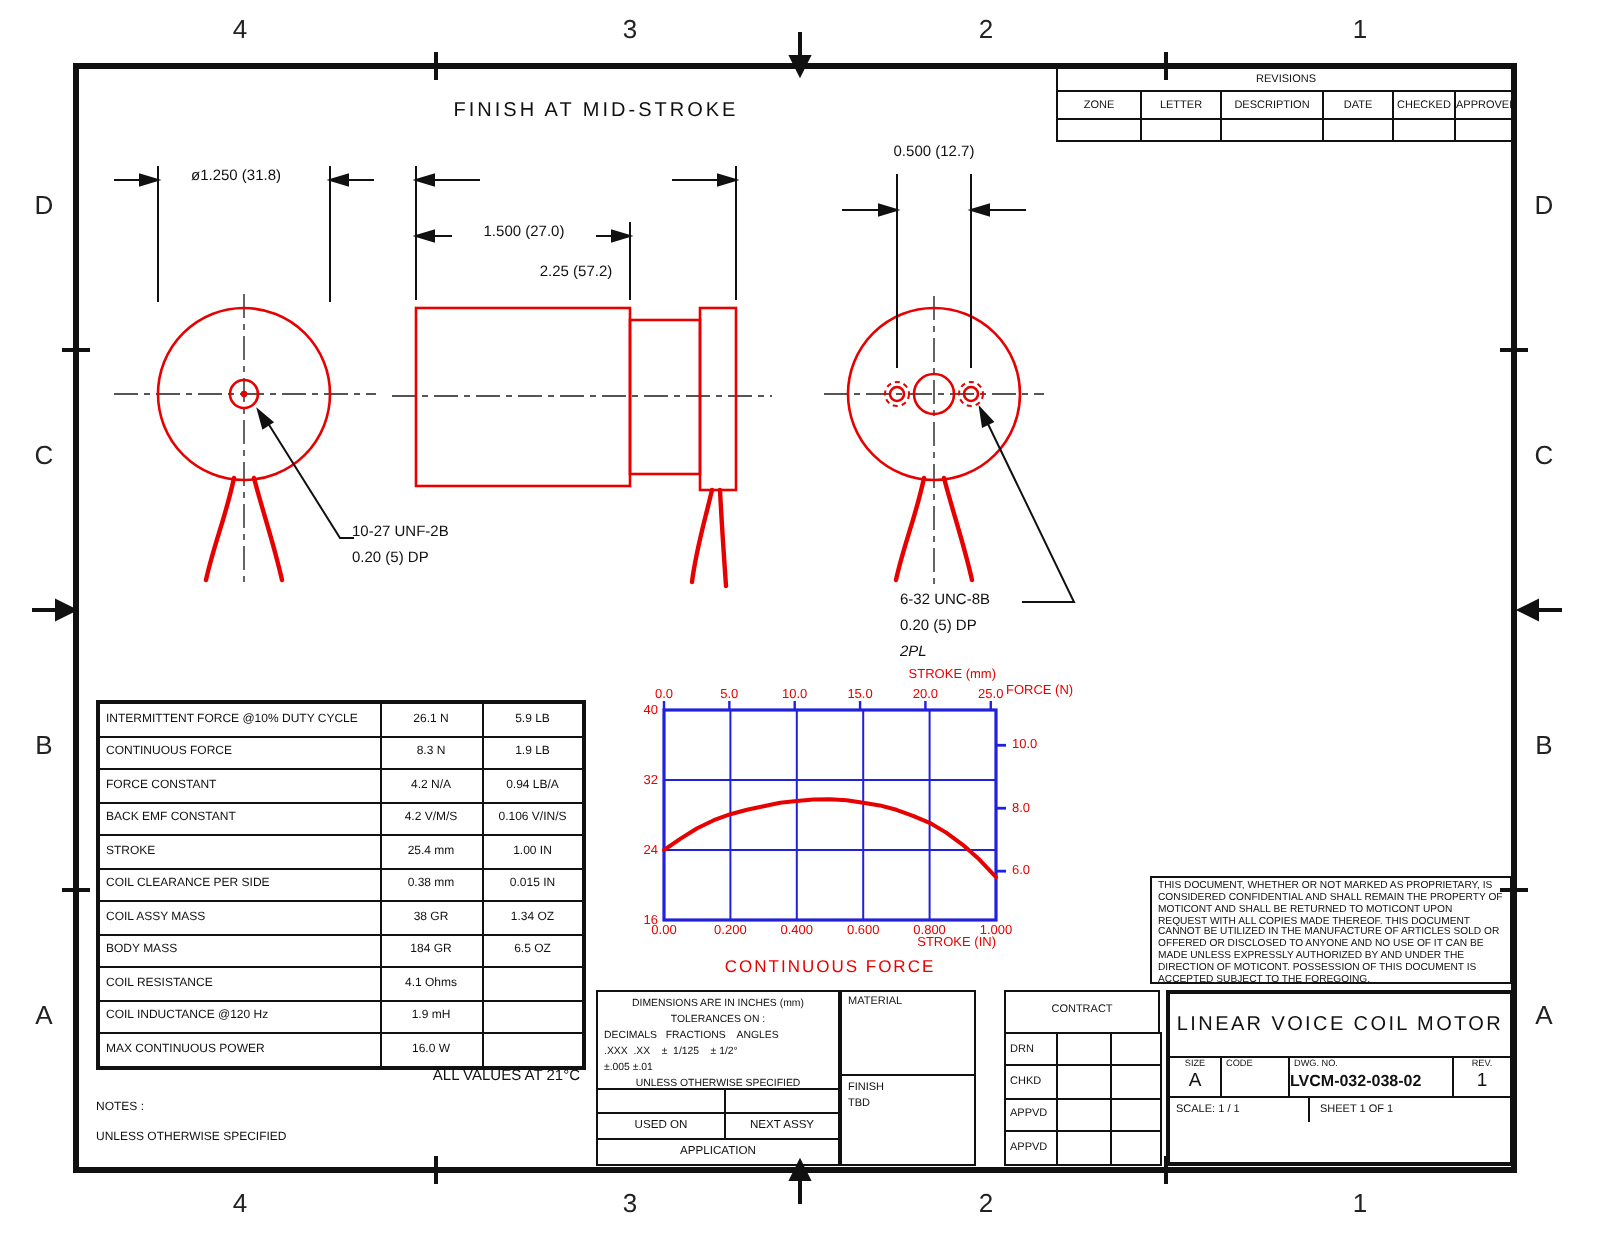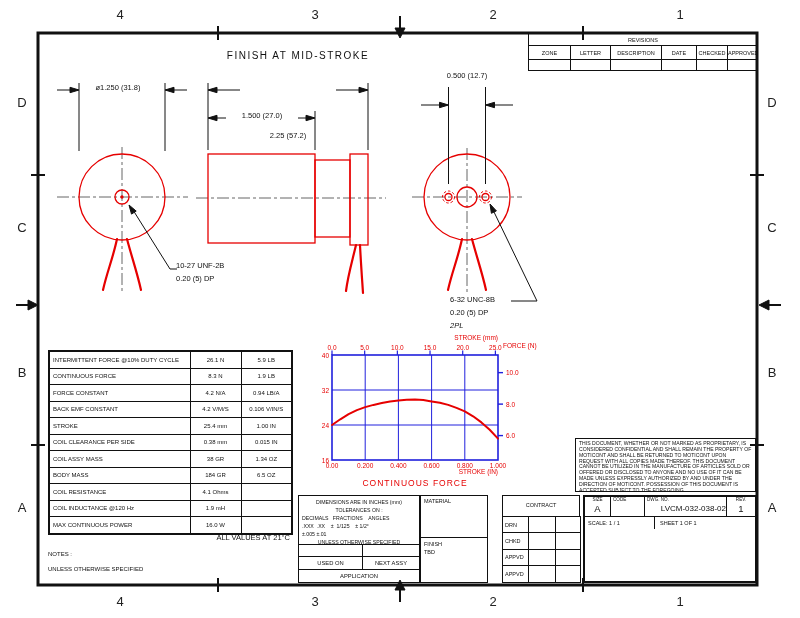--- a/index.html
+++ b/index.html
@@ -59,21 +59,21 @@
             font-size:10px;letter-spacing:1.2px;white-space:nowrap;}
   .tb-info{height:19px;border-bottom:1px solid #111;display:flex;}
   .tb-cell{box-sizing:border-box;border-right:1px solid #111;position:relative;}
   .tb-size{width:26px;}
   .tb-code{width:34px;}
   .tb-dwg{width:82px;}
   .tb-rev{flex:1;border-right:none;}
   .tb-lbl{font-size:4.6px;line-height:6px;text-align:center;}
   .tb-lbl.l{text-align:left;padding-left:2px;}
   .tb-val{font-size:9.5px;line-height:11px;text-align:center;}
-  .tb-dwgno{font-size:8px;line-height:11px;text-align:right;white-space:nowrap;}
+  .tb-dwgno{font-size:8px;line-height:11px;text-align:left;white-space:nowrap;font-weight:bold;}
   .tb-scale{height:12px;display:flex;font-size:5.5px;}
   .tb-scale-l{width:70px;border-right:1px solid #111;line-height:12px;padding-left:3px;box-sizing:border-box;}
   .tb-scale-r{flex:1;line-height:12px;padding-left:5px;}
 </style>
 </head>
 <body>
 
 <div class="sheet" id="sheet">
 
   <svg id="linework" width="800" height="618" viewBox="0 0 800 618">
@@ -361,20 +361,21 @@
         </tr>
         <tr>
           <td>APPVD</td>
           <td></td>
           <td></td>
         </tr>
       </tbody>
   </table>
 
   <div id="tb">
+    <div class="tb-title">LINEAR VOICE COIL MOTOR</div>
     <div class="tb-info">
       <div class="tb-cell tb-size">
         <div class="tb-lbl">SIZE</div>
         <div class="tb-val">A</div>
       </div>
       <div class="tb-cell tb-code">
         <div class="tb-lbl l">CODE</div>
         <div class="tb-val"></div>
       </div>
       <div class="tb-cell tb-dwg">

